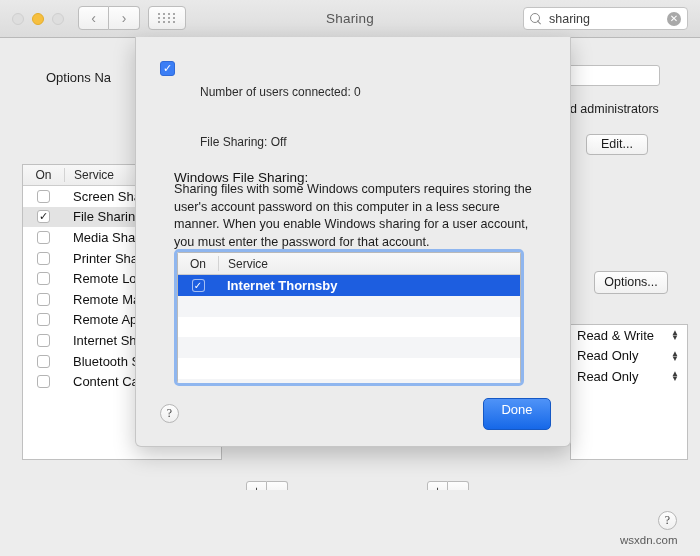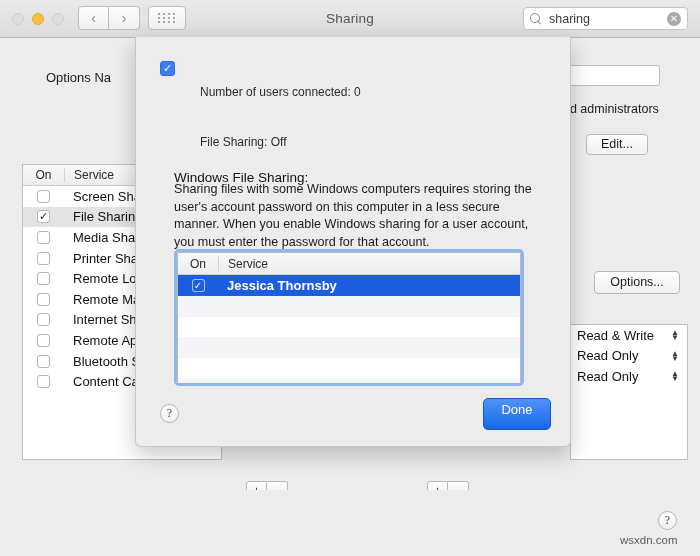--- a/index.html
+++ b/index.html
@@ -124,21 +124,21 @@
     display: flex; align-items: center; justify-content: center;
   }
   .cbox.on { color: #1c1c1c; font-size: 11px; line-height: 11px; }
 
   
   .admins-text {
     position: absolute; left: 556px; top: 64px; font-size: 12.5px; color: #1c1c1c;
     white-space: nowrap;
   }
   .optionsbtn {
-    position: absolute; left: 594px; top: 233px; width: 86px; height: 23px;
+    position: absolute; left: 594px; top: 233px; width: 74px; height: 23px;
     background: linear-gradient(to bottom,#fefefe,#f1f1f1);
     border: 1px solid #b8b8b8; border-radius: 4px;
     font-size: 12.5px; color: #1b1b1b; line-height: 21px; text-align: center;
   }
   .permbox {
     position: absolute; left: 570px; top: 286px; width: 118px; height: 136px;
     background: #fff; border: 1px solid #c0c0c0;
   }
   .perm-row {
     height: 20.6px; display: flex; align-items: center; justify-content: space-between;
@@ -325,27 +325,27 @@
             <div class="svc-row">
               <span class="cb-cell">
                 <span class="cbox"></span>
               </span>
               <span class="nm">Remote Ma</span>
             </div>
             <div class="svc-row">
               <span class="cb-cell">
                 <span class="cbox"></span>
               </span>
+              <span class="nm">Remote Ap</span>
+            </div>
+            <div class="svc-row">
+              <span class="cb-cell">
+                <span class="cbox"></span>
+              </span>
               <span class="nm">Internet Sh</span>
-            </div>
-            <div class="svc-row">
-              <span class="cb-cell">
-                <span class="cbox"></span>
-              </span>
-              <span class="nm">Remote Ap</span>
             </div>
             <div class="svc-row">
               <span class="cb-cell">
                 <span class="cbox"></span>
               </span>
               <span class="nm">Bluetooth S</span>
             </div>
             <div class="svc-row">
               <span class="cb-cell">
                 <span class="cbox"></span>
@@ -410,21 +410,21 @@
         <div class="acct-head">
           <span class="c-on">On</span>
           <span class="c-sep"></span>
           <span class="c-name">Service</span>
         </div>
         <div id="acct-rows">
             <div class="acct-row sel">
               <span class="cb-cell">
                 <span class="cbox-w">✓</span>
               </span>
-              <span class="nm">Jessica Thornsby</span>
+              <span class="nm">Internet Thornsby</span>
             </div>
             <div class="acct-row alt"></div>
             <div class="acct-row"></div>
             <div class="acct-row alt"></div>
             <div class="acct-row"></div>
             <div class="acct-row alt"></div>
           </div>
       </div>
     </div>
 

